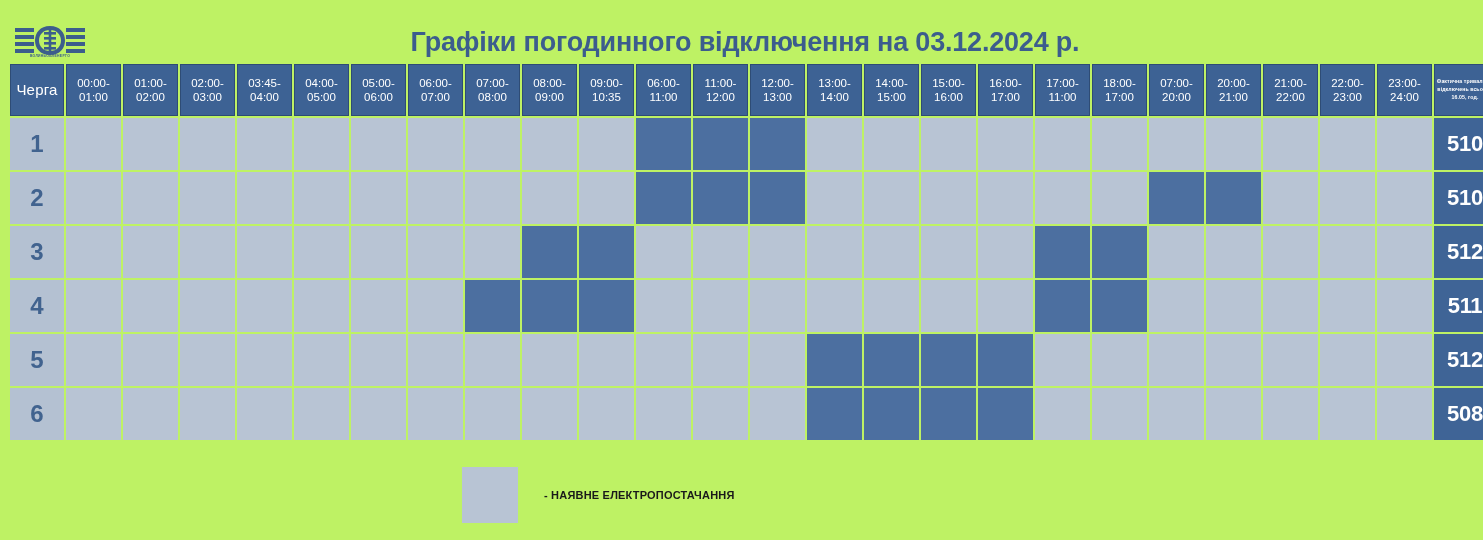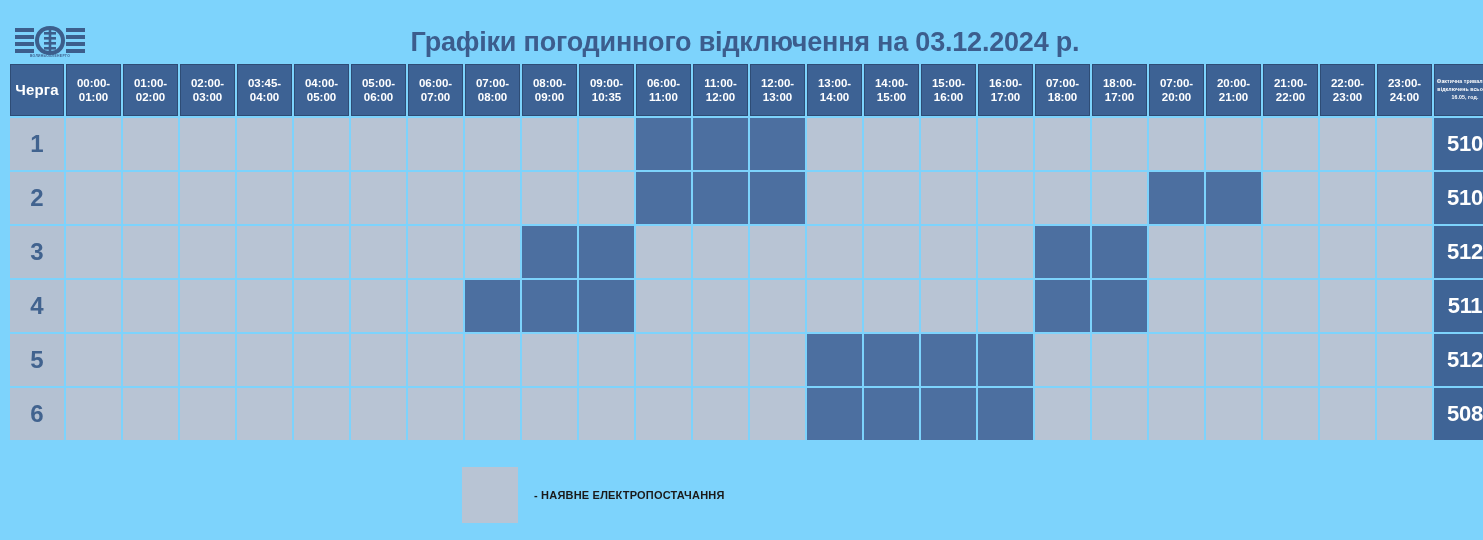--- a/index.html
+++ b/index.html
@@ -7,21 +7,21 @@
     margin: 0; padding: 0;
     width: 1483px; height: 540px;
     background: #ffffff;
     font-family: "Liberation Sans", sans-serif;
     overflow: hidden;
   }
   #page {
     position: relative;
     width: 1483px;
     height: 540px;
-    background: #7dd3fc;
+    background: #bef264;
   }
 
   
   .header-band {
     position: absolute;
     left: 0; top: 0;
     width: 1483px; height: 64px;
   }
   .logo {
     position: absolute;
@@ -71,21 +71,21 @@
     margin: 0;
     height: 52px;
     vertical-align: middle;
     text-align: center;
   }
   
   thead th {
     background: #3d6294;
     color: #ffffff;
     font-size: 11.5px;
-    font-weight: bold;
+    font-weight: normal;
     line-height: 1.25;
     height: 58px;
     border: 1px solid #2e4c75;
   }
   th.col-queue {
     width: 54px;
     font-size: 15px;
     letter-spacing: .2px;
   }
   th.col-hour { width: 55px; }
@@ -129,21 +129,21 @@
   }
   .legend-item.avail    { left: 462px; }
   .legend-item.outage   { left: 740px; }
   .swatch {
     width: 56px; height: 56px;
     display: block;
   }
   .swatch.on  { background: #b8c4d4; }
   .swatch.off { background: #4c6fa0; }
   .legend-label {
-    margin-left: 16px;
+    margin-left: 26px;
     font-size: 11px;
     font-weight: bold;
     color: #1a1a1a;
     letter-spacing: .2px;
     white-space: nowrap;
   }
 </style>
 </head>
 <body>
 
@@ -197,21 +197,21 @@
             <th class="col-hour">07:00-08:00</th>
             <th class="col-hour">08:00-09:00</th>
             <th class="col-hour">09:00-10:35</th>
             <th class="col-hour">06:00-11:00</th>
             <th class="col-hour">11:00-12:00</th>
             <th class="col-hour">12:00-13:00</th>
             <th class="col-hour">13:00-14:00</th>
             <th class="col-hour">14:00-15:00</th>
             <th class="col-hour">15:00-16:00</th>
             <th class="col-hour">16:00-17:00</th>
-            <th class="col-hour">07:00-18:00</th>
+            <th class="col-hour">17:00-11:00</th>
             <th class="col-hour">18:00-17:00</th>
             <th class="col-hour">07:00-20:00</th>
             <th class="col-hour">20:00-21:00</th>
             <th class="col-hour">21:00-22:00</th>
             <th class="col-hour">22:00-23:00</th>
             <th class="col-hour">23:00-24:00</th>
             <th class="col-total">Фактична тривалість відключень всього з 16.05, год.</th>
         </tr>
       </thead>
       <tbody id="sched-body">

